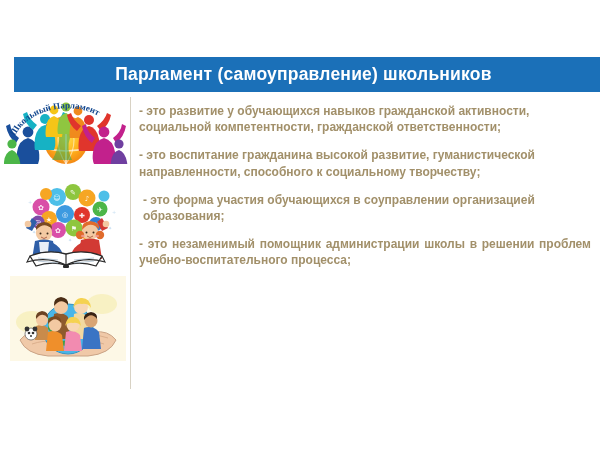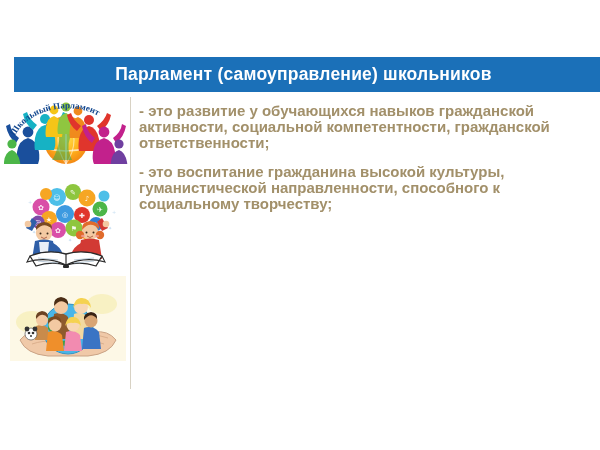--- a/index.html
+++ b/index.html
@@ -73,21 +73,21 @@
 
   
   #body-text {
     position: absolute;
     left: 139px;
     top: 103px;
     width: 452px;
   }
   .bullet {
     color: #a2906a;
-    font-size: 15px;
+    font-size: 12px;
     line-height: 16.2px;
     font-weight: 700;
     font-family: "Liberation Sans", sans-serif;
     margin: 0 0 12px 0;
     text-align: left;
   }
   .bullet.justified { text-align: justify; text-align-last: left; }
   .bullet.indent    { padding-left: 4px; }
 
   
@@ -343,16 +343,18 @@
           </g>
         </g>
       </svg>
     </div>
   </div>
 
   <div id="column-divider"></div>
 
   <div id="body-text">
     <p class="bullet">- это развитие у обучающихся навыков гражданской активности, социальной компетентности, гражданской ответственности;</p>
-    <p class="bullet">- это воспитание гражданина высокой культуры, гуманистической направленности, способного к социальному творчеству;</p>
+    <p class="bullet">- это воспитание гражданина высокой развитие, гуманистической направленности, способного к социальному творчеству;</p>
+    <p class="bullet indent">- это форма участия обучающихся в соуправлении организацией образования;</p>
+    <p class="bullet justified">- это незаменимый помощник администрации школы в решении проблем учебно-воспитательного процесса;</p>
   </div>
 
 </div>
 
 </body></html>

